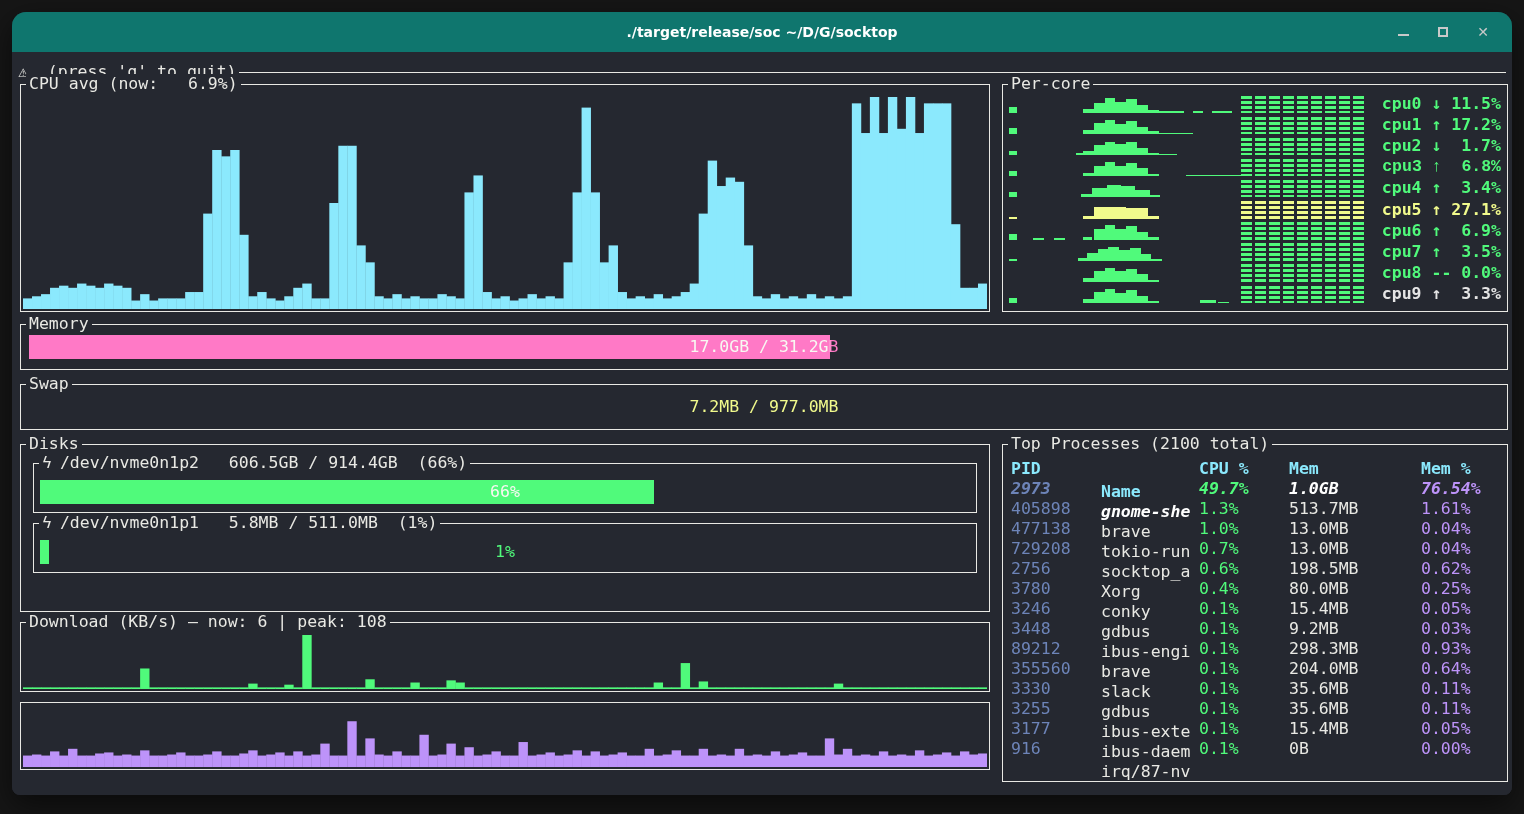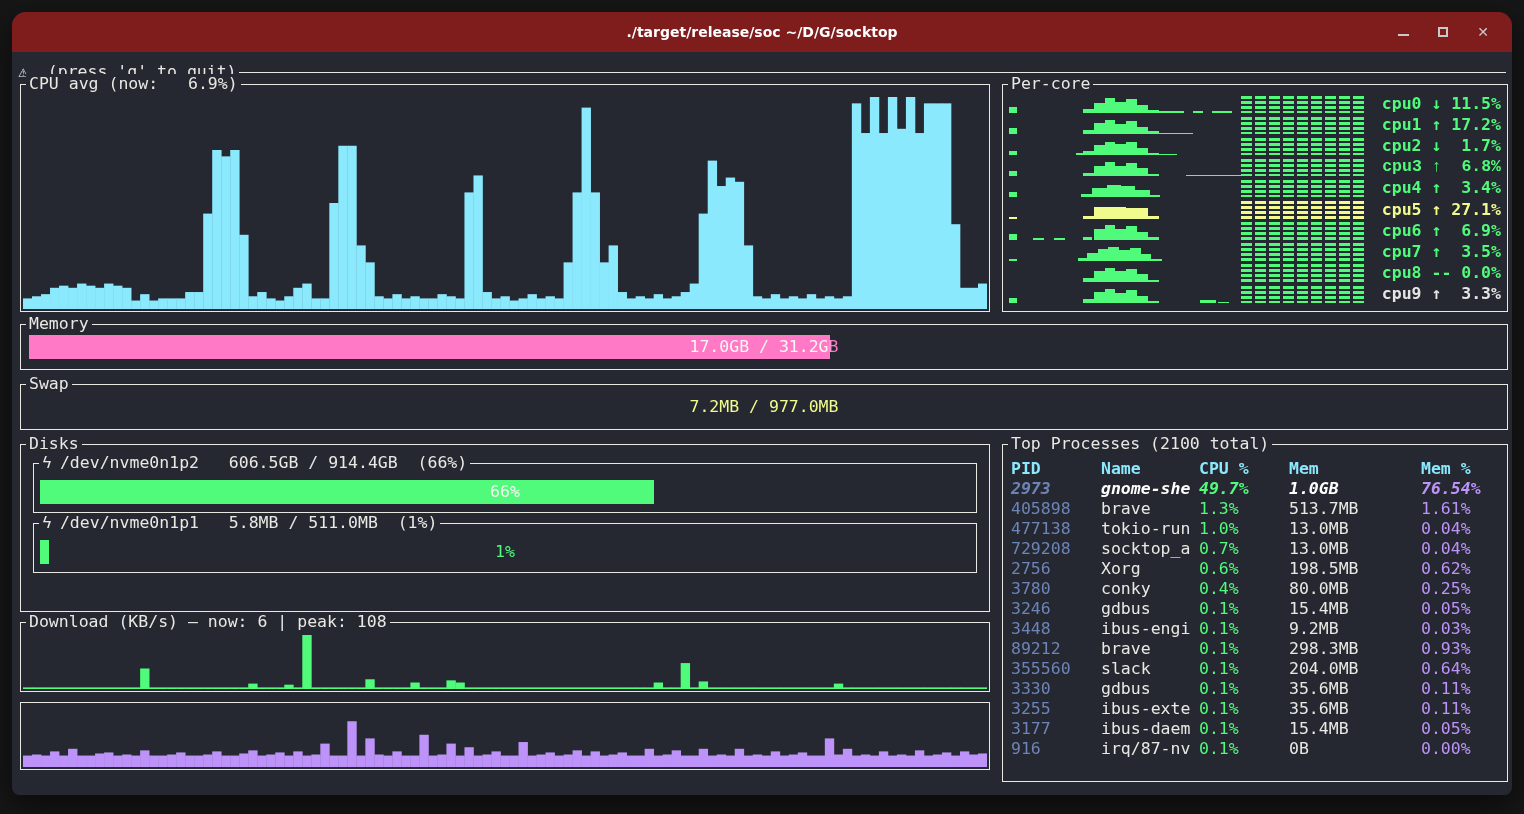--- a/index.html
+++ b/index.html
@@ -1,19 +1,19 @@
 <!DOCTYPE html>
 <html><head>
 <meta charset="utf-8">
 <style>
   html,body{margin:0;padding:0;background:#161616;width:1524px;height:814px;overflow:hidden;}
   *{box-sizing:border-box;}
   .window{position:absolute;left:12px;top:12px;width:1500px;height:783px;
     border-radius:14px 14px 8px 8px;background:#252830;box-shadow:0 10px 30px rgba(0,0,0,.55);}
-  .titlebar{position:absolute;left:0;top:0;right:0;height:40px;background:#7f1d1d;
+  .titlebar{position:absolute;left:0;top:0;right:0;height:40px;background:#0f766e;
     border-radius:14px 14px 0 0;display:flex;align-items:center;justify-content:center;
     font-family:"DejaVu Sans",sans-serif;}
   .titlebar .wtitle{color:#ffffff;font-size:14px;font-weight:bold;}
   .wcontrols{position:absolute;right:20px;top:0;height:40px;display:flex;align-items:center;gap:22px;}
   .wbtn{width:18px;height:18px;display:flex;align-items:center;justify-content:center;cursor:default;}
   .ic-min{width:11px;height:0;border-bottom:2px solid #c9c9c9;margin-top:6px;}
   .ic-max{width:10px;height:10px;border:2px solid #c9c9c9;}
   .ic-close{color:#c9c9c9;font-size:14px;font-weight:bold;font-family:"DejaVu Sans",sans-serif;line-height:1;}
   .term{position:absolute;left:0;top:40px;right:0;bottom:0;background:#252830;
     border-radius:0 0 8px 8px;font-family:"DejaVu Sans Mono",monospace;font-size:16.5px;
@@ -40,21 +40,21 @@
   .subpanel{position:absolute;left:12px;right:12px;height:50px;border:1px solid #e9e9e4;}
   .subtitle{position:absolute;top:-11px;left:5px;background:#252830;padding:0 3px;white-space:pre;color:#e9e9e4;display:flex;gap:8px;}
   .disk-icon{color:#e9e9e4;}
   .subgauge{position:absolute;left:6px;right:6px;top:16px;height:24px;line-height:24px;text-align:center;}
   
   .proc-table{position:absolute;left:8px;right:4px;top:14px;}
   .prow{display:grid;grid-template-columns:90px 98px 90px 132px 1fr;height:20px;line-height:20px;white-space:pre;}
   .prow.phead{color:#8be9fd;font-weight:bold;}
   .prow.bold{font-weight:bold;font-style:italic;}
   .prow .c0{color:#6d84b8;}
-  .prow .c1{color:#e9e9e4;}
+  .prow .c1{color:#e9e9e4;margin-top:23px;}
   .prow .c2{color:#50fa7b;}
   .prow .c3{color:#e9e9e4;}
   .prow .c4{color:#bd93f9;}
   .prow.phead .c0,.prow.phead .c1,.prow.phead .c2,.prow.phead .c3,.prow.phead .c4{color:#8be9fd;}
   .prow.bold .c1,.prow.bold .c3{color:#ffffff;}
 </style>
 </head>
 <body>
 
 <div class="window">

